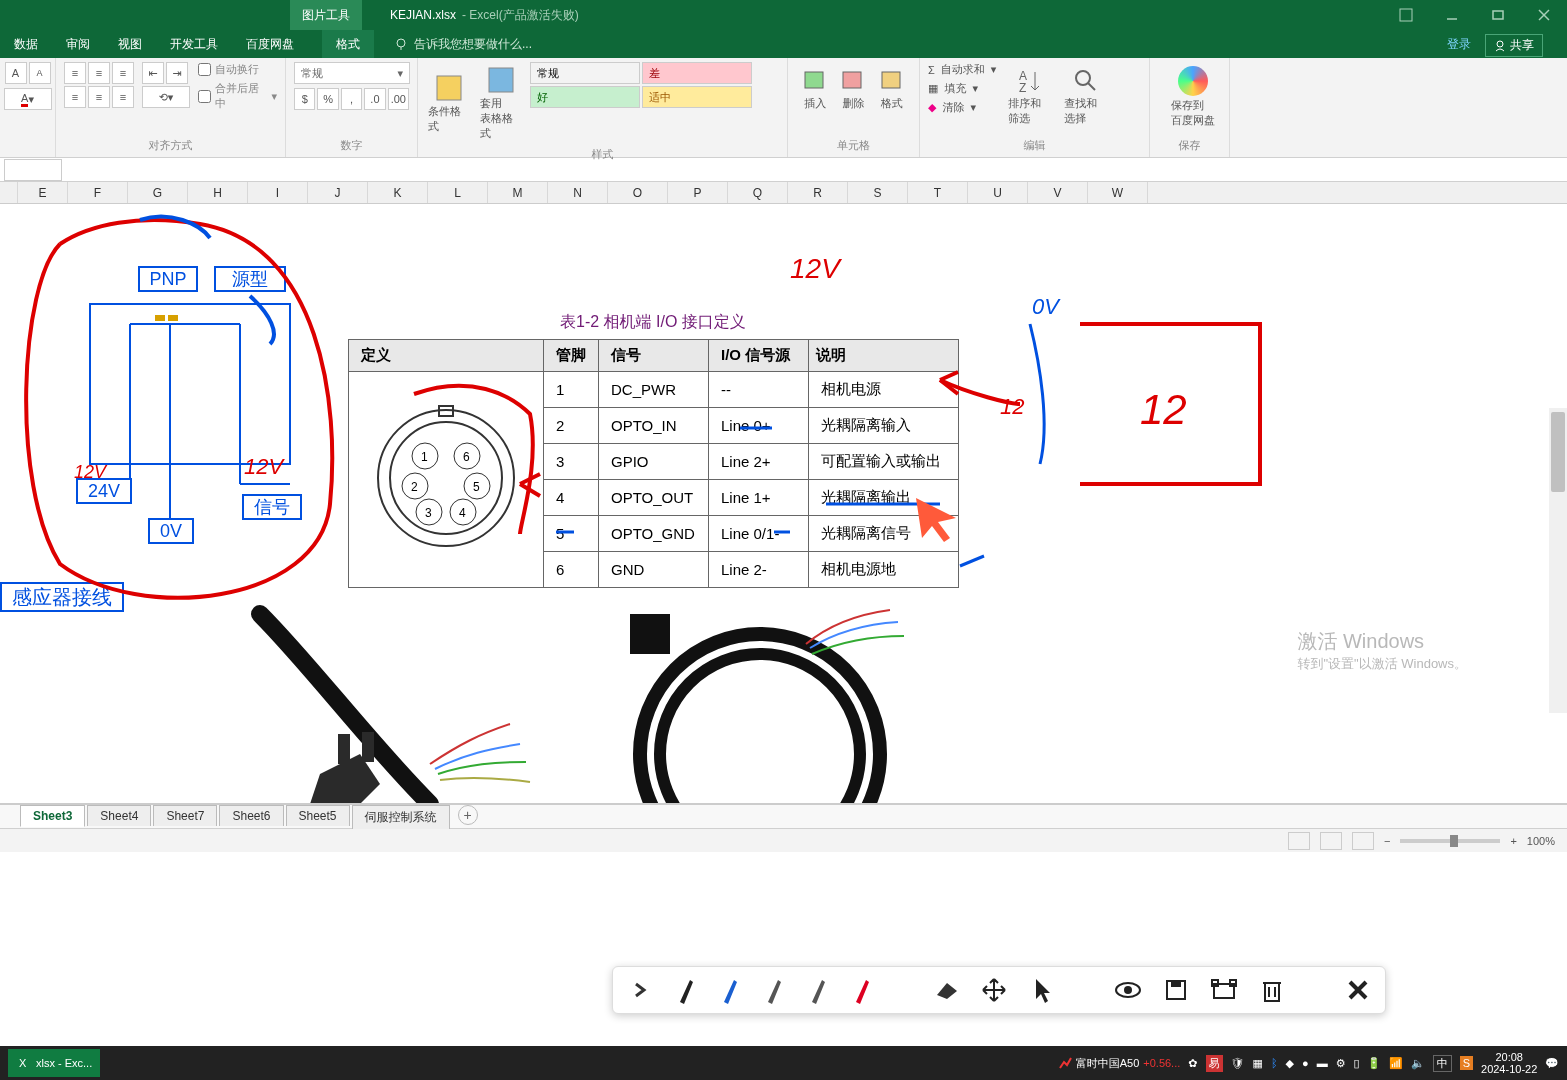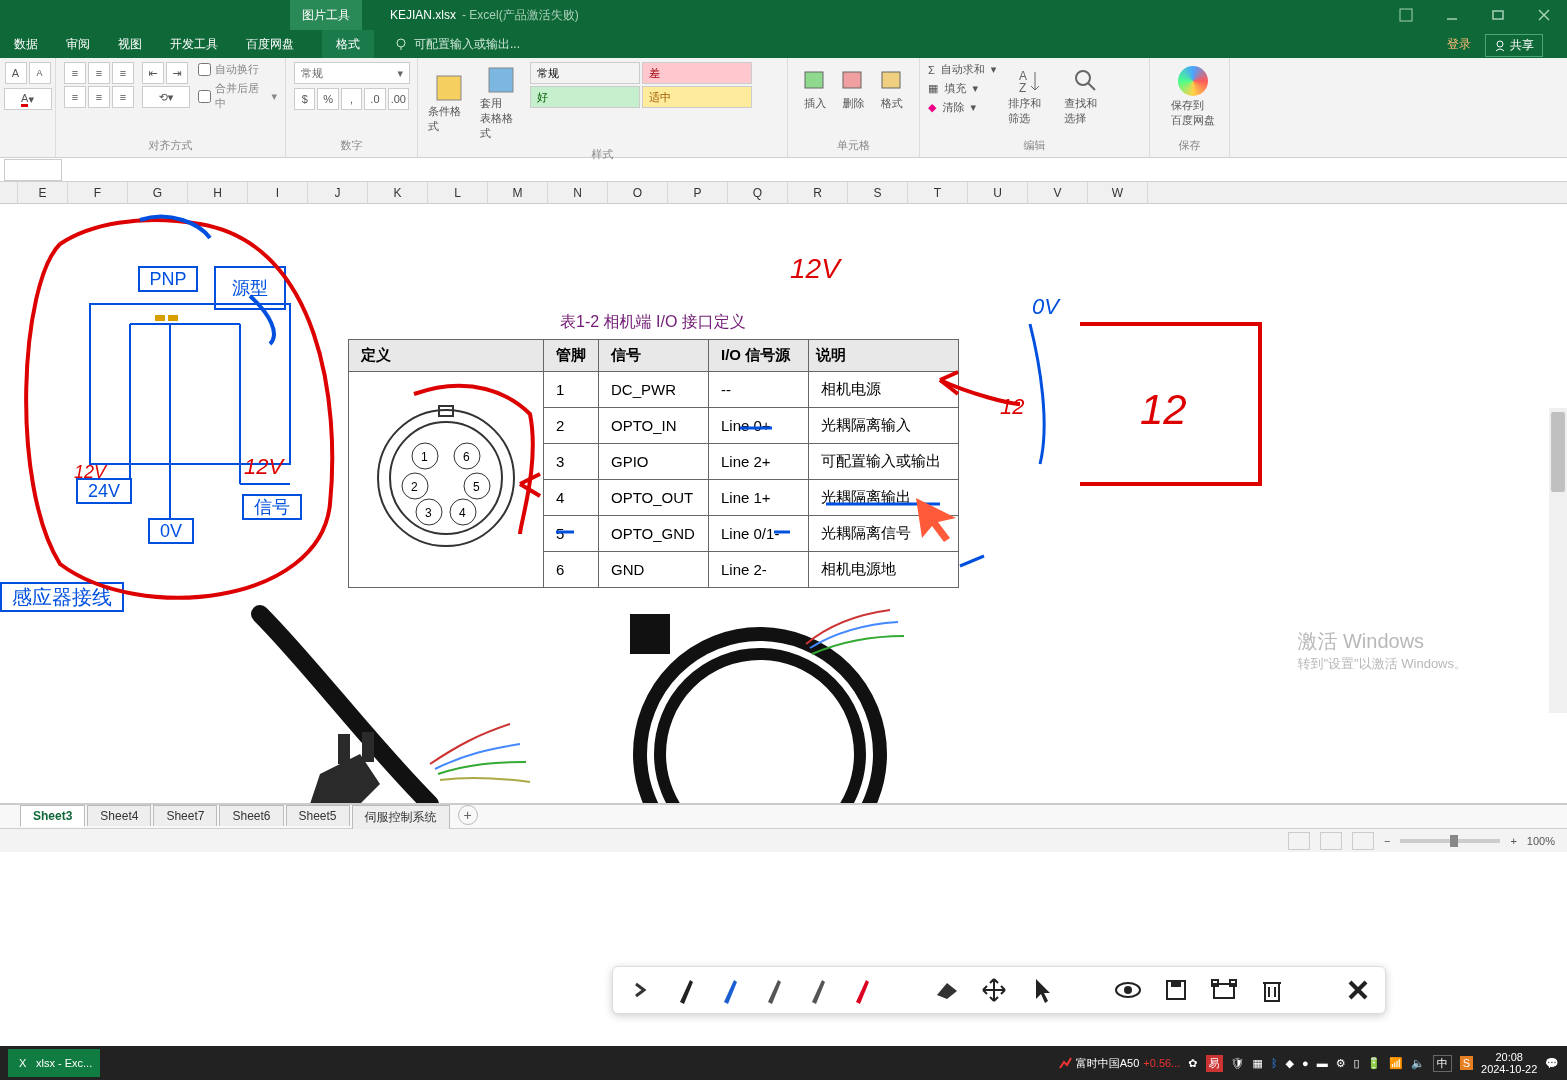--- a/index.html
+++ b/index.html
@@ -6,21 +6,21 @@
 body { background: #fff; width: 1567px; height: 1080px; overflow: hidden; position: relative; }
 
 
 .title-bar { height: 30px; background: #0e6838; display: flex; align-items: center; color: #cfe8d8; font-size: 12px; }
 .title-bar .title-fn { color: #fff; margin-left: 390px; }
 .title-bar .title-st { margin-left: 6px; color: #a8cfb8; }
 .tool-tab { position: absolute; left: 290px; top: 0; width: 72px; height: 30px; background: #2a8a57; color: #fff; display:flex; align-items:center; justify-content:center; font-size:12px; }
 .win-btns { position: absolute; right: 0; top: 0; display:flex; }
 .win-btns div { width: 46px; height: 30px; display:flex; align-items:center; justify-content:center; }
 .win-btns svg { stroke:#a8cfb8; fill:none; }
-.login { position: absolute; right: 96px; top: 36px; color:#fdba74; font-size:12px; }
+.login { position: absolute; right: 96px; top: 36px; color:#7dd3fc; font-size:12px; }
 .share { position: absolute; right: 24px; top: 34px; color:#fff; font-size:12px; border:1px solid #4aa577; padding: 2px 8px; display:flex; align-items:center; gap:4px; }
 
 
 .tabs-row { height: 28px; background: #0e6838; display:flex; align-items:center; padding-left: 0; }
 .tabs-row .tab { color:#fff; font-size:12px; padding: 0 14px; height:28px; display:flex; align-items:center; cursor:pointer; }
 .tabs-row .tab.active { background:#1a7a4a; }
 .tell-me { margin-left: 20px; color:#cfe8d8; font-size:12px; display:flex; align-items:center; gap:6px; }
 
 
 .ribbon { height: 100px; background: #f3f3f3; border-bottom: 1px solid #d0d0d0; display:flex; }
@@ -133,21 +133,21 @@
   <div class="tab">审阅</div>
   <div class="tab">视图</div>
   <div class="tab">开发工具</div>
   <div class="tab">百度网盘</div>
   <div class="tab active" style="margin-left:14px;">格式</div>
   <div class="tell-me">
     <svg width="14" height="14">
         <circle cx="7" cy="6" r="4" fill="none" stroke="#cfe8d8"></circle>
         <line x1="7" y1="10" x2="7" y2="13" stroke="#cfe8d8"></line>
       </svg>
-    <span>可配置输入或输出...</span>
+    <span>告诉我您想要做什么...</span>
   </div>
   <span class="login">登录</span>
   <div class="share">
     <svg width="12" height="12">
         <circle cx="6" cy="4" r="3" fill="none" stroke="#fff"></circle>
         <path d="M2 11 Q6 7 10 11" fill="none" stroke="#fff"></path>
       </svg>
     <span>共享</span>
   </div>
 </div>
@@ -397,21 +397,21 @@
     <tr>
           <td>6</td>
           <td>GND</td>
           <td>Line 2-</td>
           <td>相机电源地</td>
         </tr>
   </tbody>
     </table>
 
   <div class="pnp-box" style="left:138px; top:62px; width:60px; height:26px;">PNP</div>
-  <div class="pnp-box" style="left:214px; top:62px; width:72px; height:44px;">源型</div>
+  <div class="pnp-box" style="left:214px; top:62px; width:72px; height:26px;">源型</div>
 
   <svg style="position:absolute; left:60px; top:30px;" width="280" height="360">
     <rect x="30" y="70" width="200" height="160" fill="none" stroke="#0050e0" stroke-width="2"></rect>
 
     <line x1="70" y1="90" x2="180" y2="90" stroke="#0050e0" stroke-width="2"></line>
     <line x1="95" y1="84" x2="105" y2="84" stroke="#d7a000" stroke-width="6"></line>
     <line x1="108" y1="84" x2="118" y2="84" stroke="#d7a000" stroke-width="6"></line>
 
     <line x1="70" y1="90" x2="70" y2="250" stroke="#0050e0" stroke-width="2"></line>
     <line x1="110" y1="90" x2="110" y2="290" stroke="#0050e0" stroke-width="2"></line>

